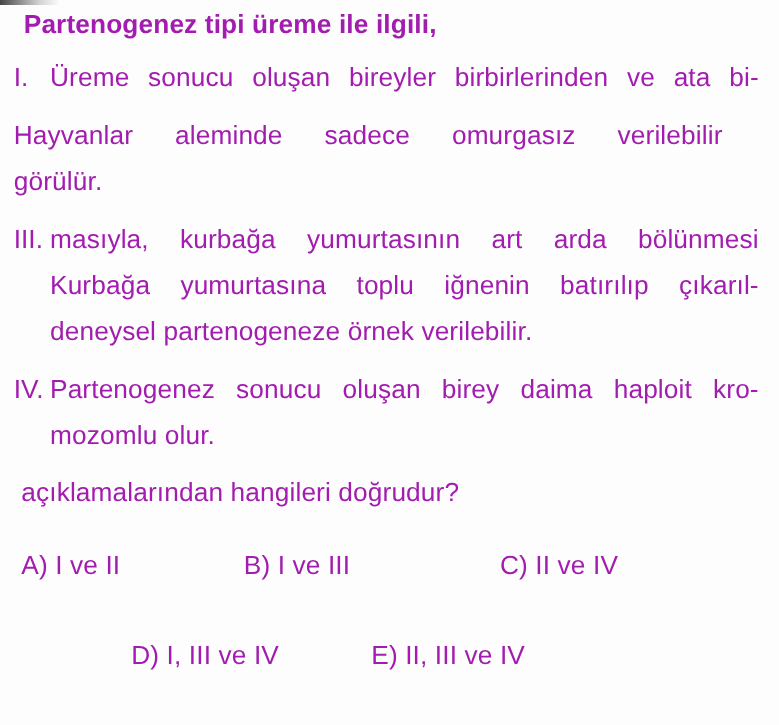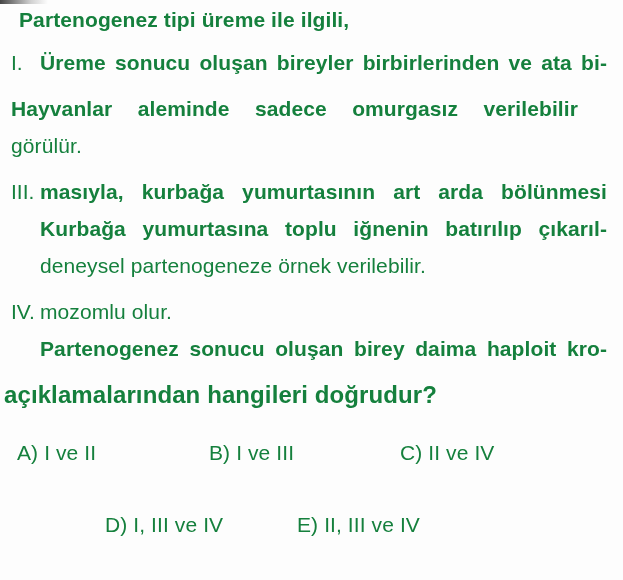--- a/index.html
+++ b/index.html
@@ -2,21 +2,21 @@
 <html lang="tr"><head>
 <meta charset="utf-8">
 <style>
   html,body { margin:0; padding:0; }
   .page {
     position: relative;
     width: 623px;
     height: 580px;
     background: #fdfdfd;
     font-family: "Liberation Sans", sans-serif;
-    color: #15803d;
+    color: #a21caf;
     overflow: hidden;
     box-sizing: border-box;
     padding-top: 6px;
   }
   .scan-artifact {
     position: absolute;
     left: 0; top: 0;
     width: 48px; height: 4px;
     background: linear-gradient(90deg, rgba(50,50,50,.9), rgba(130,130,130,.35) 65%, rgba(200,200,200,0));
   }
@@ -40,46 +40,45 @@
   }
   .lines { width: 567px; }
   .line {
     font-size: 21px;
     line-height: 37px;
     letter-spacing: .1px;
   }
   .line.fill {
     text-align: justify;
     text-align-last: justify;
-    font-weight: bold;
   }
   .prompt {
-    font-size: 24px;
-    font-weight: bold;
+    font-size: 21px;
+    font-weight: normal;
     line-height: 28px;
-    padding-left: 4px;
+    padding-left: 17px;
     margin-top: 14px;
     letter-spacing: .1px;
   }
   .opt-row {
     position: relative;
     height: 28px;
   }
   .opt-row.row1 { margin-top: 30px; }
   .opt-row.row2 { margin-top: 44px; }
   .option {
     position: absolute;
     top: 0;
     font-size: 21px;
     line-height: 28px;
     white-space: nowrap;
     letter-spacing: .1px;
   }
   .opt-A { left: 17px; }
-  .opt-B { left: 209px; }
+  .opt-B { left: 195px; }
   .opt-C { left: 400px; }
   .opt-D { left: 105px; }
   .opt-E { left: 297px; text-align: center; }
 </style>
 </head>
 <body>
 
 <div class="page">
   <div class="scan-artifact"></div>
 
@@ -102,22 +101,22 @@
         <div class="num">III.</div>
         <div class="lines">
           <div class="line fill">masıyla, kurbağa yumurtasının art arda bölünmesi</div>
           <div class="line fill">Kurbağa yumurtasına toplu iğnenin batırılıp çıkarıl-</div>
           <div class="line">deneysel partenogeneze örnek verilebilir.</div>
         </div>
       </div>
       <div class="item">
         <div class="num">IV.</div>
         <div class="lines">
+          <div class="line fill">Partenogenez sonucu oluşan birey daima haploit kro-</div>
           <div class="line">mozomlu olur.</div>
-          <div class="line fill">Partenogenez sonucu oluşan birey daima haploit kro-</div>
         </div>
       </div>
     </div>
 
   <div class="prompt">açıklamalarından hangileri doğrudur?</div>
 
   <div class="opt-row row1">
       <span class="option opt-A">A) I ve II</span>
       <span class="option opt-B">B) I ve III</span>
       <span class="option opt-C">C) II ve IV</span>

